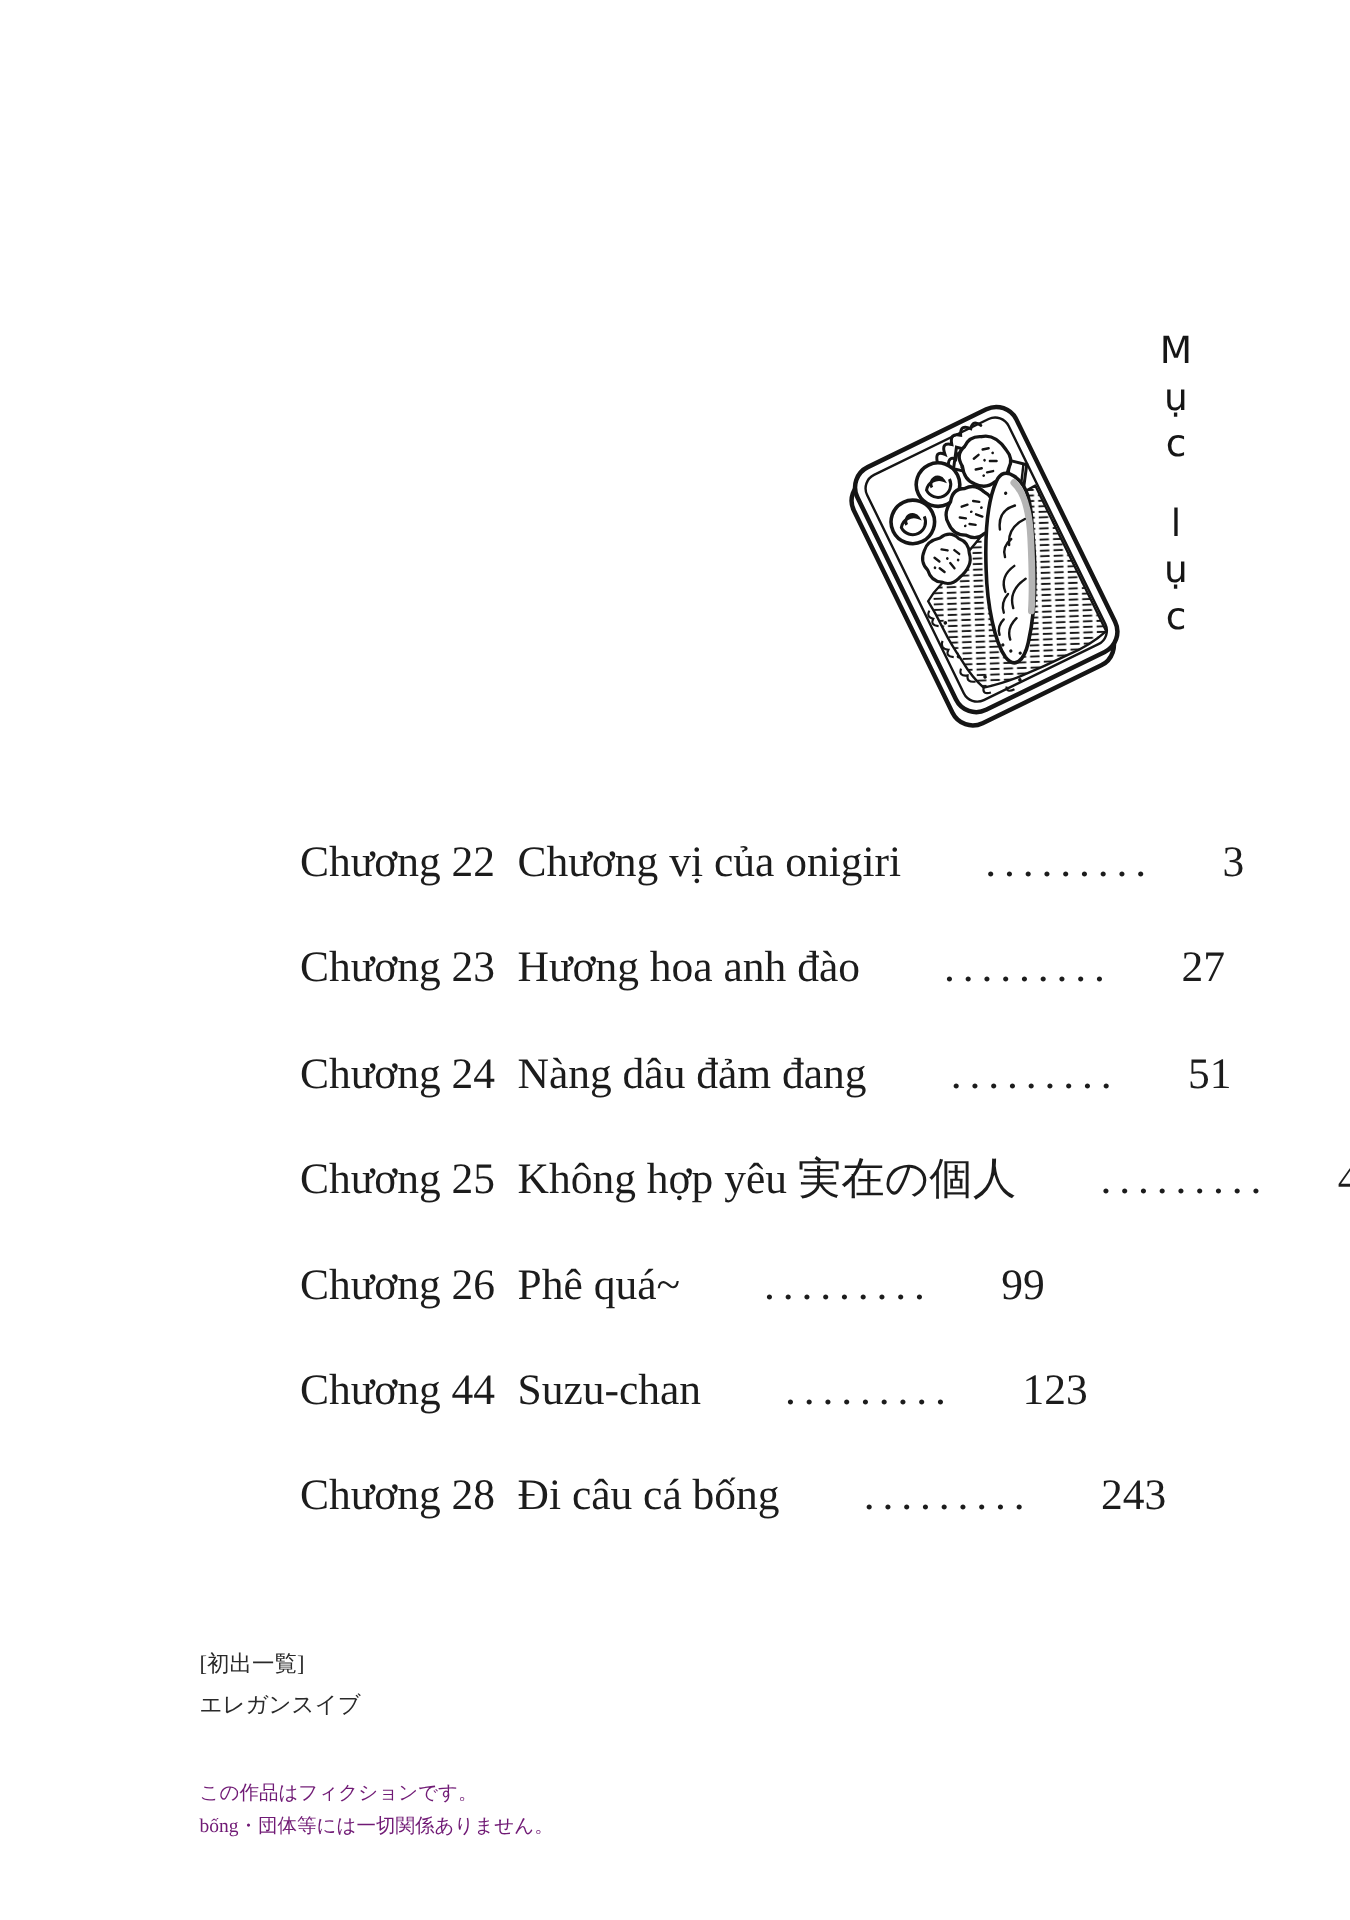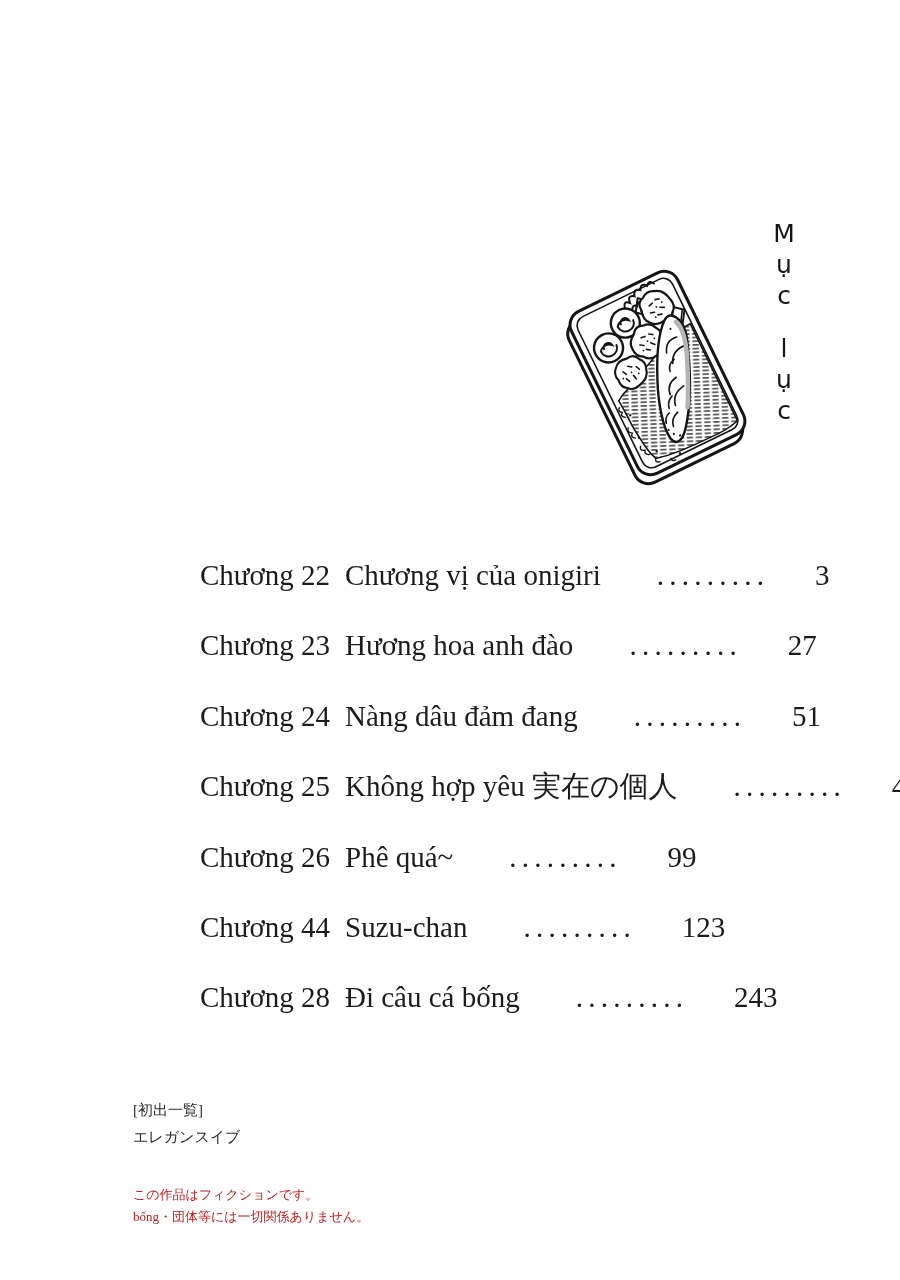--- a/index.html
+++ b/index.html
@@ -44,21 +44,21 @@
   .pnum{margin-left:52px;}
 
   
   .colophon{
     position:absolute;left:103px;top:1097px;
     font-size:15px;line-height:27px;color:#2a2a2a;margin-left:30px;
   }
   .colophon .line{white-space:nowrap;}
   .disclaimer{
     margin-top:33px;
-    font-size:13px;line-height:22px;color:#b91c1c;
+    font-size:13px;line-height:22px;color:#701a75;
   }
 </style>
 </head>
 <body>
 
 <div class="bento-wrap">
   <svg viewBox="0 0 234 244" xmlns="http://www.w3.org/2000/svg">
     <defs>
       <pattern id="hatch" width="9" height="3.7" patternUnits="userSpaceOnUse" patternTransform="rotate(24)">
         <line x1="0.5" y1="1.8" x2="6.8" y2="1.8" stroke="#151515" stroke-width="1.25"></line>

